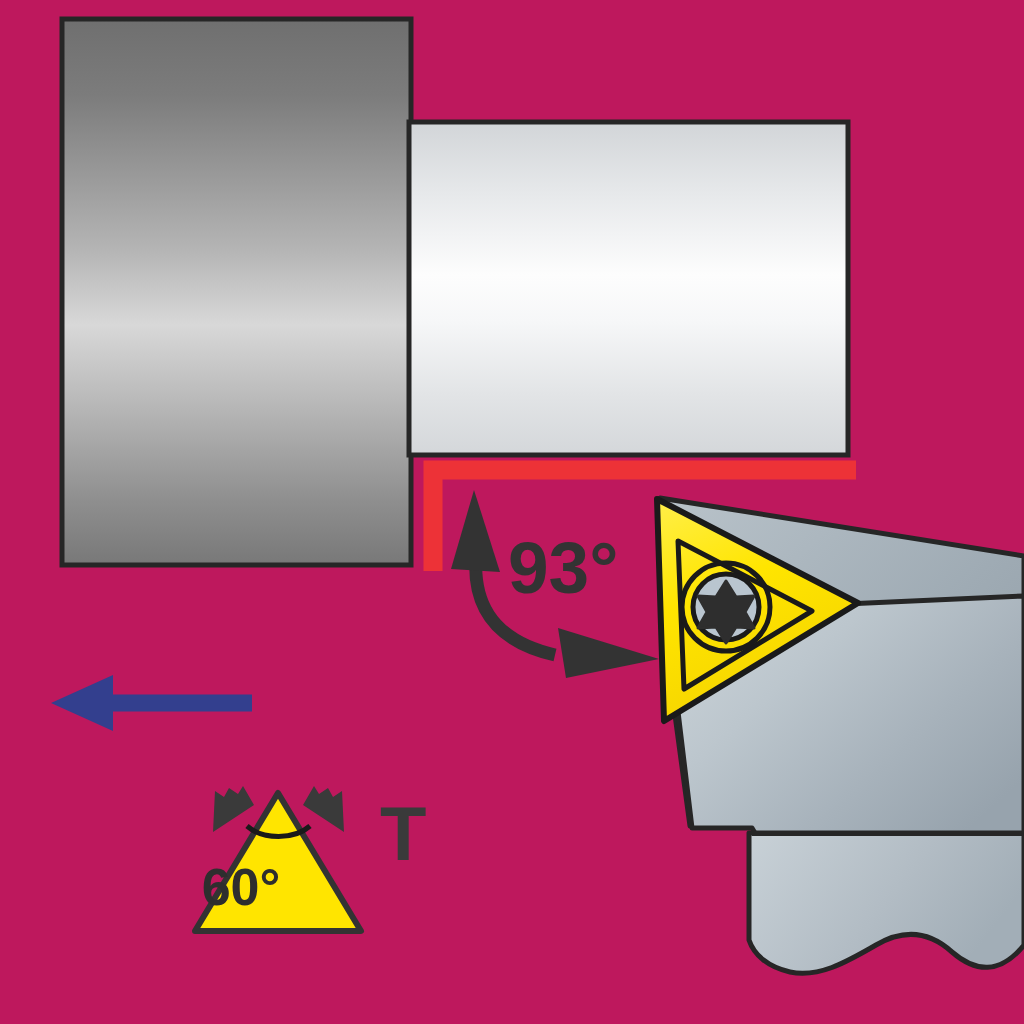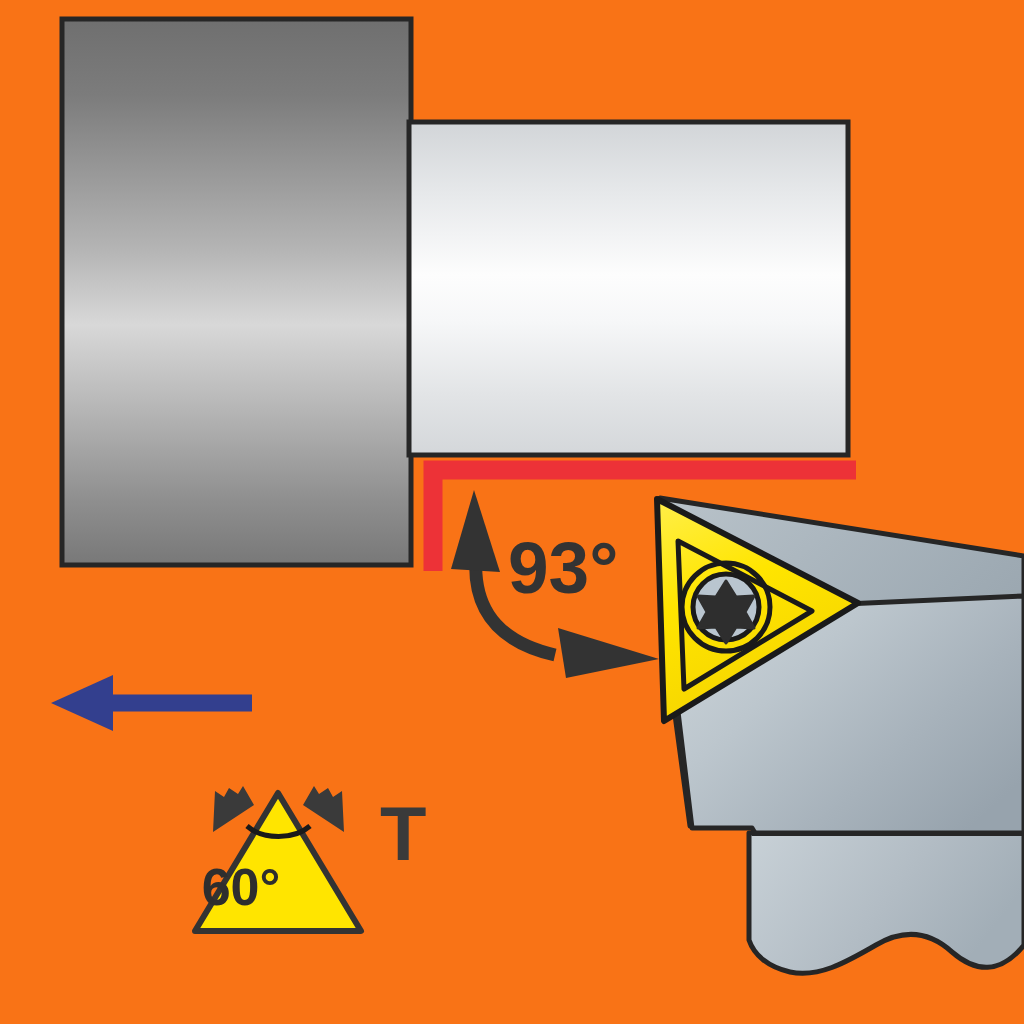--- a/index.html
+++ b/index.html
@@ -1,18 +1,18 @@
 <!DOCTYPE html>
 <html><head>
 <meta charset="utf-8">
 <style>
   html,body{margin:0;padding:0;background:#ffffff;}
   body{width:1024px;height:1024px;overflow:hidden;
        font-family:"Liberation Sans",sans-serif;}
-  #stage{position:relative;width:1024px;height:1024px;background:#f97316;}
+  #stage{position:relative;width:1024px;height:1024px;background:#be185d;}
   #stage svg{position:absolute;top:0;left:0;}
   .lbl{font-family:"Liberation Sans",sans-serif;font-weight:bold;fill:#333333;}
 </style>
 </head>
 <body>
 
 <div id="stage">
 
   <svg width="1024" height="1024" viewBox="0 0 1024 1024">
     <defs>

